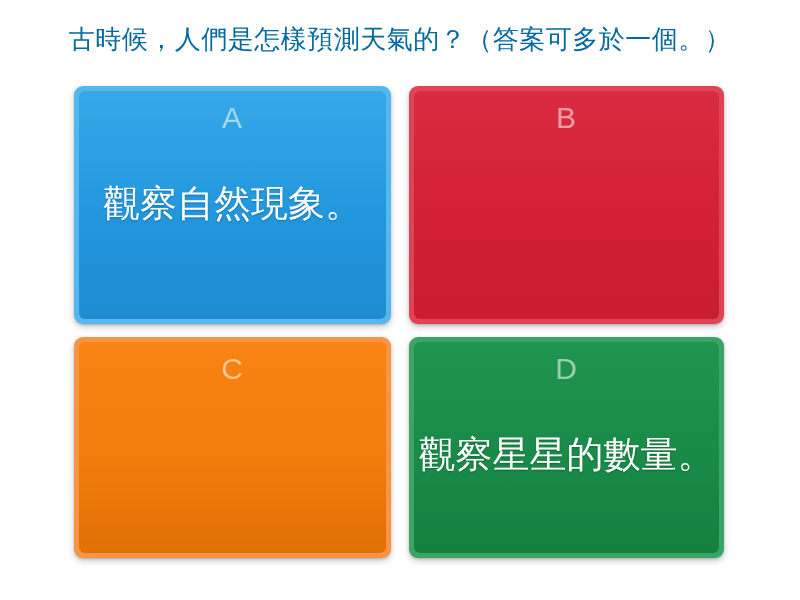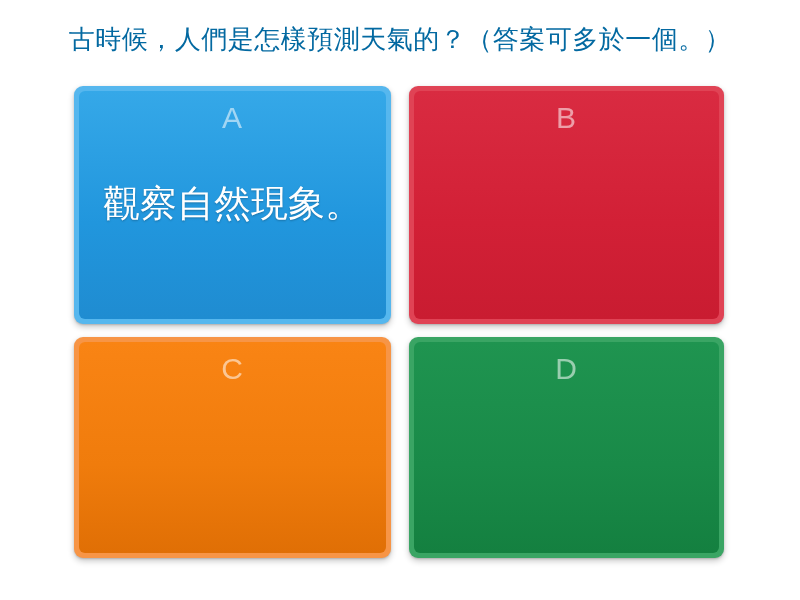--- a/index.html
+++ b/index.html
@@ -139,16 +139,17 @@
 
   <div class="answer-card" id="card-c">
     <div class="card-inner">
       <div class="card-letter">C</div>
     </div>
   </div>
 
   <div class="answer-card" id="card-d">
     <div class="card-inner">
       <div class="card-letter">D</div>
+      <div class="card-text">觀察星星的數量。</div>
     </div>
   </div>
 
 </div>
 
 </body></html>

